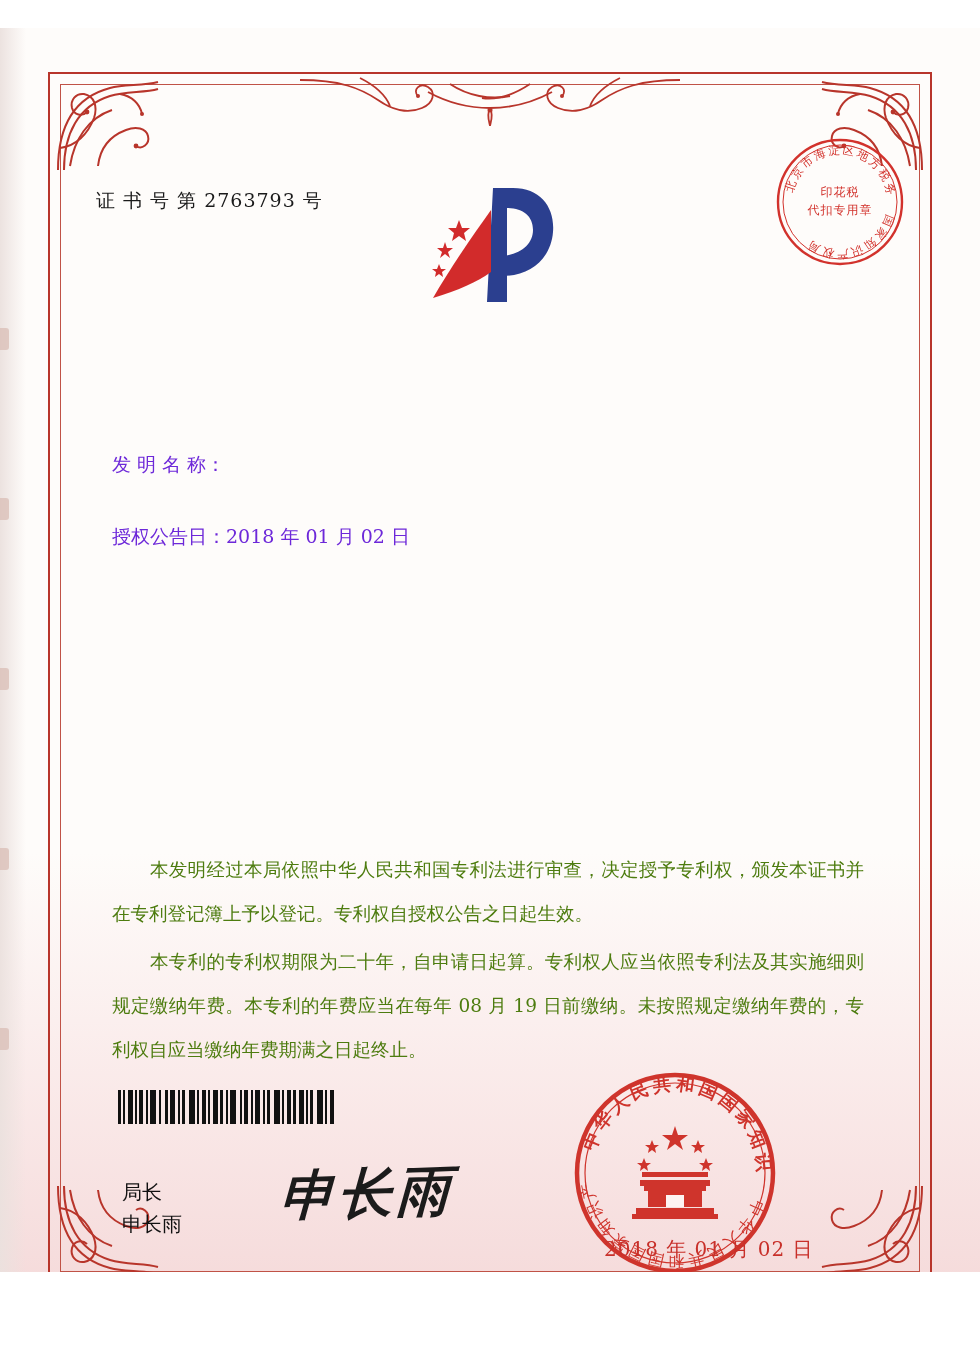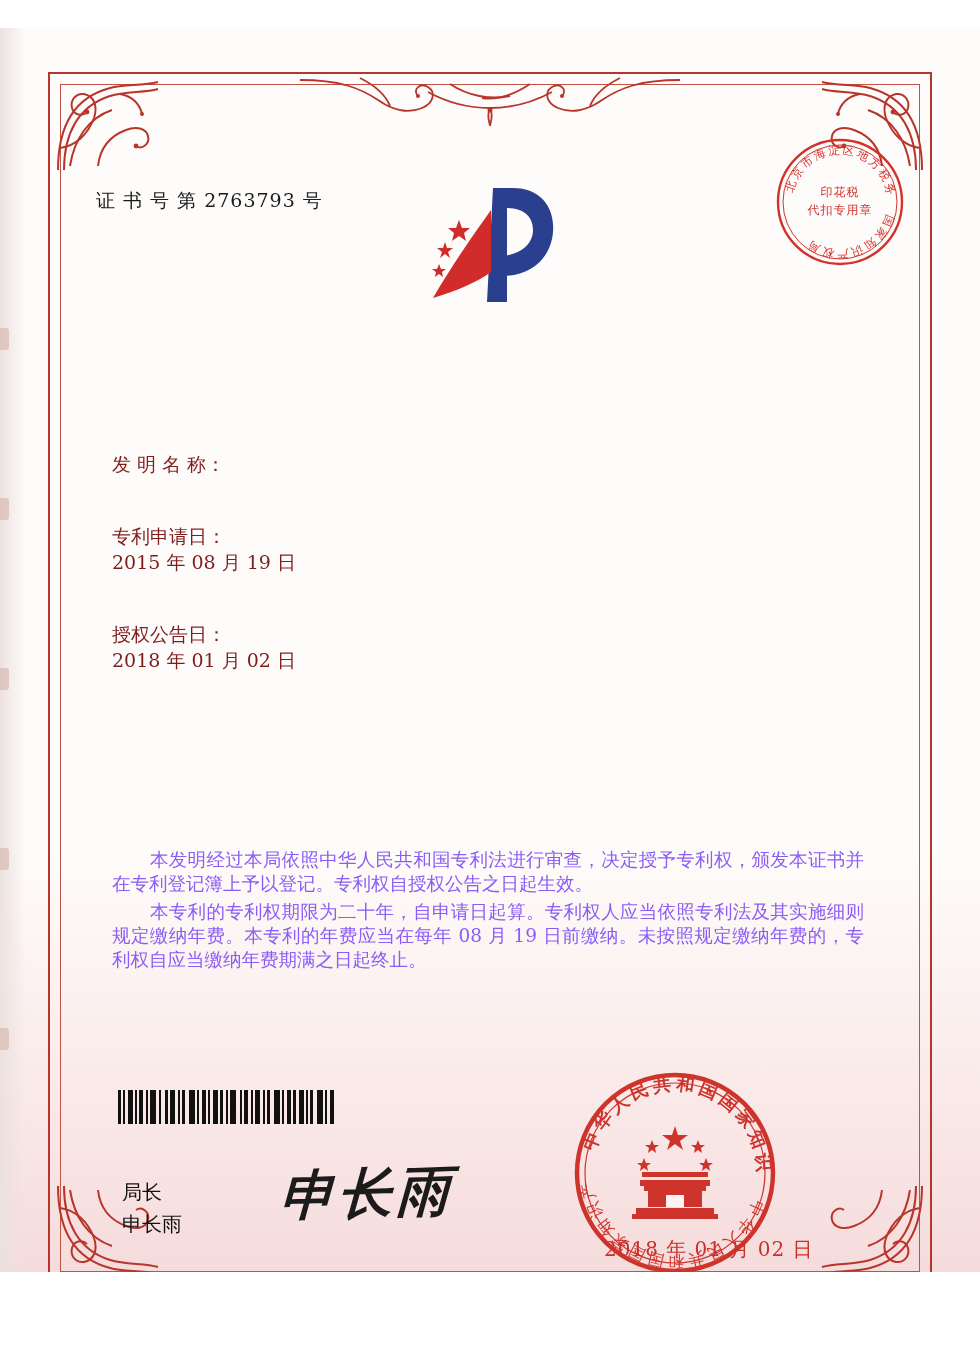--- a/index.html
+++ b/index.html
@@ -126,40 +126,39 @@
     position: absolute;
     left: 112px;
     top: 424px;
     width: 760px;
   }
   .field {
     display: flex;
     align-items: baseline;
     margin-bottom: 46px;
     font-size: 19px;
-    color: #7f1d1d;
-    font-family: "DejaVu Serif", "Liberation Serif", serif;
-    flex-direction: column;
+    color: #6d28d9;
+    font-family: "DejaVu Serif", "Liberation Serif", serif;
   }
   .field .lbl {
     white-space: pre;
   }
   .field .val {
     white-space: pre;
   }
 
   
   .body-text {
     position: absolute;
     left: 112px;
     top: 820px;
     width: 752px;
     font-size: 18.5px;
-    line-height: 24px;
-    color: #8b5cf6;
+    line-height: 44px;
+    color: #4d7c0f;
     font-family: "DejaVu Serif", "Liberation Serif", serif;
     text-align: justify;
   }
   .body-text p {
     margin: 0 0 4px 0;
     text-indent: 38px;
   }
 
   
   .barcode {
@@ -357,24 +356,20 @@
       <text x="68" y="80" text-anchor="middle" font-size="12" fill="#d2322c" font-family="'DejaVu Serif',serif" letter-spacing="1">代扣专用章</text>
     </svg>
   </div>
 
 
   <div class="fields">
     <div class="field">
       <span class="lbl">发 明 名 称：</span>
     </div>
     <div class="field">
-      <span class="lbl">专利申请日：</span>
-      <span class="val">2015 年 08 月 19 日</span>
-    </div>
-    <div class="field">
       <span class="lbl">授权公告日：</span>
       <span class="val">2018 年 01 月 02 日</span>
     </div>
   </div>
 
   <div class="body-text">
     <p>本发明经过本局依照中华人民共和国专利法进行审查，决定授予专利权，颁发本证书并在专利登记簿上予以登记。专利权自授权公告之日起生效。</p>
     <p>本专利的专利权期限为二十年，自申请日起算。专利权人应当依照专利法及其实施细则规定缴纳年费。本专利的年费应当在每年 08 月 19 日前缴纳。未按照规定缴纳年费的，专利权自应当缴纳年费期满之日起终止。</p>
   </div>
 

